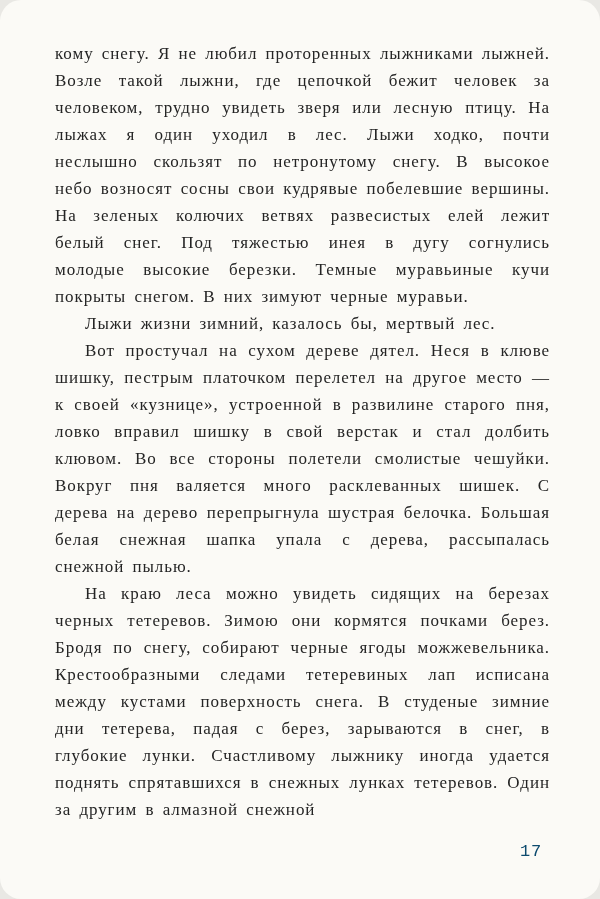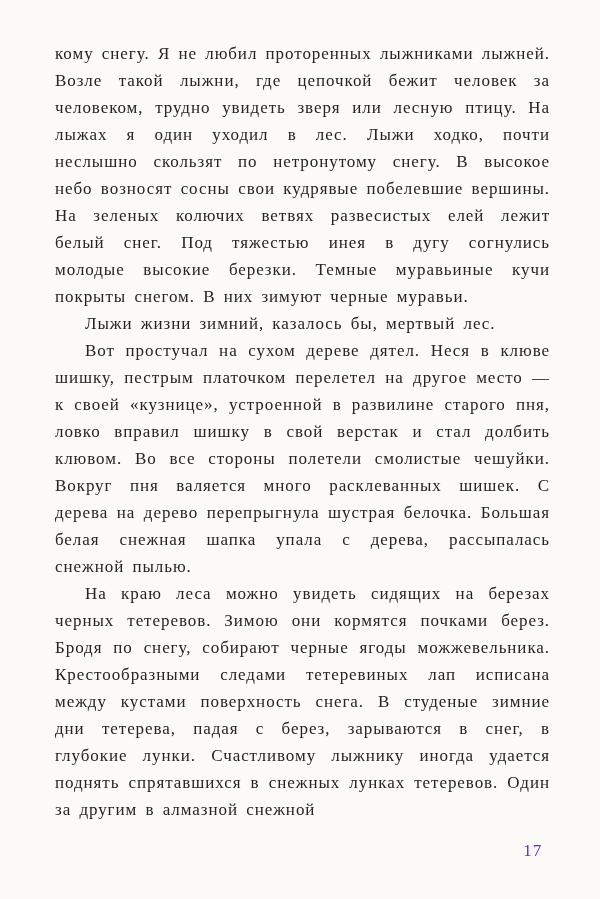--- a/index.html
+++ b/index.html
@@ -11,20 +11,21 @@
   .scan-page {
     position: relative;
     width: 600px;
     height: 899px;
     margin: 0 auto;
     background: #fbfaf6;
     box-sizing: border-box;
     padding: 40px 50px 0 55px;
     color: #222222;
     overflow: hidden;
+    border-radius: 21px;
   }
   .text-column {
     width: 100%;
   }
   .text-column p {
     margin: 0;
     font-size: 17px;
     line-height: 27px;
     letter-spacing: 0.055em;
     word-spacing: 0.18em;
@@ -34,21 +35,22 @@
   }
   .text-column p.continuation {
     text-indent: 0;
   }
   .page-number {
     position: absolute;
     right: 58px;
     bottom: 38px;
     font-size: 17px;
     letter-spacing: 0.05em;
-    color: #6d28d9;
+    color: #0c4a6e;
+    font-family: Liberation Mono, monospace;
   }
 </style>
 </head>
 <body>
 
 <div class="scan-page">
   <div class="text-column">
     <p class="continuation">кому снегу. Я не любил проторенных лыжниками лыжней. Возле такой лыжни, где цепочкой бежит человек за человеком, трудно увидеть зверя или лесную птицу. На лыжах я один уходил в лес. Лыжи ходко, почти неслышно скользят по нетронутому снегу. В высокое небо возносят сосны свои кудрявые побелевшие вершины. На зеленых колючих ветвях развесистых елей лежит белый снег. Под тяжестью инея в дугу согнулись молодые высокие березки. Темные муравьиные кучи покрыты снегом. В них зимуют черные муравьи.</p>
     <p>Лыжи жизни зимний, казалось бы, мертвый лес.</p>
     <p>Вот простучал на сухом дереве дятел. Неся в клюве шишку, пестрым платочком перелетел на другое место — к своей «кузнице», устроенной в развилине старого пня, ловко вправил шишку в свой верстак и стал долбить клювом. Во все стороны полетели смолистые чешуйки. Вокруг пня валяется много расклеванных шишек. С дерева на дерево перепрыгнула шустрая белочка. Большая белая снежная шапка упала с дерева, рассыпалась снежной пылью.</p>

